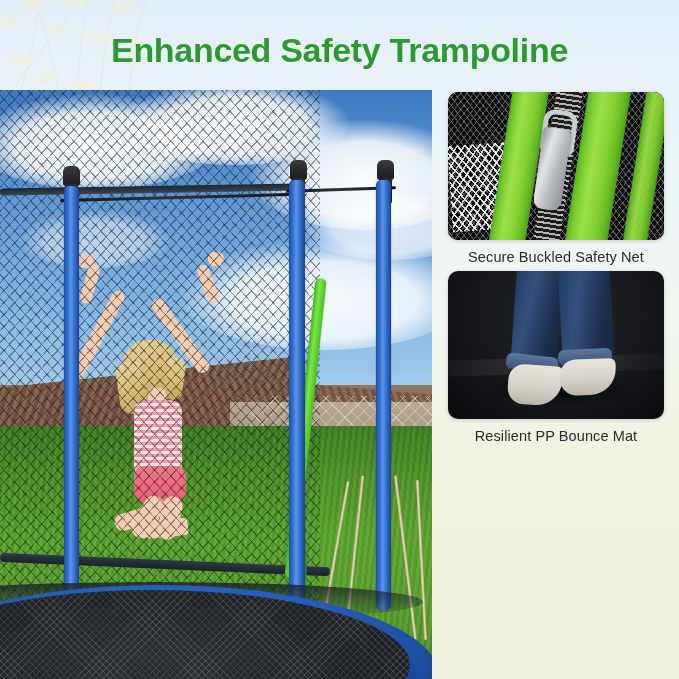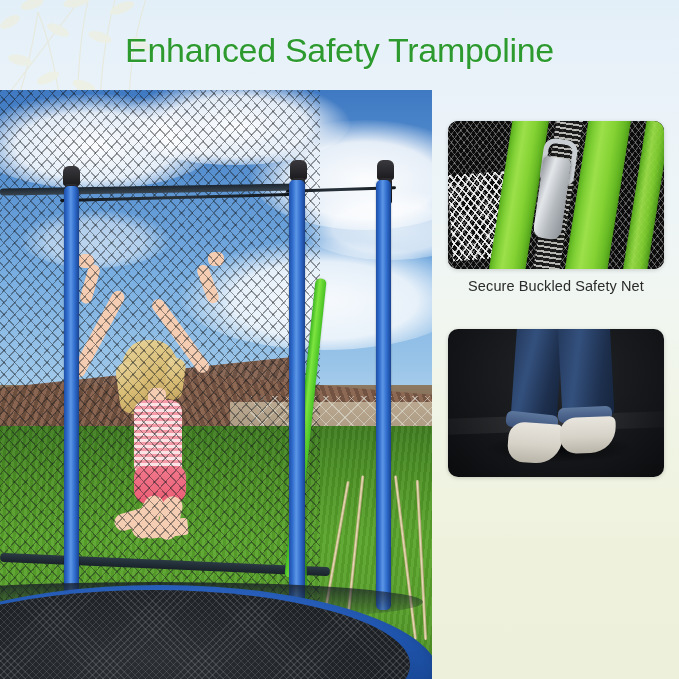--- a/index.html
+++ b/index.html
@@ -44,21 +44,21 @@
     position: absolute;
     left: 0; top: 8px;
     width: 679px;
     height: 66px;
     display: flex;
     align-items: center;
     justify-content: center;
   }
   .title-text {
     font-size: 34px;
-    font-weight: normal;
+    font-weight: bold;
     color: #2c9a2e;
     letter-spacing: -0.3px;
     white-space: nowrap;
     text-shadow: 0 1px 0 rgba(255,255,255,0.55);
     margin-top: 19px;
   }
 
   
   .hero {
     position: absolute;
@@ -305,21 +305,21 @@
 
   
   .panels {
     position: absolute;
     left: 448px; top: 92px;
     width: 216px;
     display: flex;
     flex-direction: column;
     gap: 0;
   }
-  .panel { margin-bottom: 6px; margin-top: 29px; }
+  .panel { margin-bottom: 6px; }
   .thumb {
     position: relative;
     width: 216px;
     height: 148px;
     border-radius: 10px;
     overflow: hidden;
     box-shadow: 0 1px 4px rgba(0,0,0,.18);
   }
   .caption {
     margin-top: 9px;
@@ -635,16 +635,17 @@
         <div class="sh" style="left:36px; top:104px; width:150px; height:30px; border-radius:50%; background:radial-gradient(ellipse,rgba(0,0,0,.75),rgba(0,0,0,0) 70%);"></div>
 
         <div class="jeg" style="left:66px; top:-10px; width:46px; height:104px; transform:rotate(4deg);"></div>
         <div class="jeg" style="left:112px; top:-10px; width:52px; height:98px; transform:rotate(-3deg);"></div>
         <div class="cuff" style="left:58px; top:84px; width:52px; height:16px; transform:rotate(6deg);"></div>
         <div class="cuff" style="left:110px; top:78px; width:54px; height:15px; transform:rotate(-3deg);"></div>
 
         <div class="sock" style="left:60px; top:94px; width:54px; height:40px; transform:rotate(4deg);"></div>
         <div class="sock" style="left:112px; top:88px; width:56px; height:36px; transform:rotate(-2deg);"></div>
       </div>
+      <div class="caption">Resilient PP Bounce Mat</div>
     </div>
 
   </div>
 </div>
 
 </body></html>

